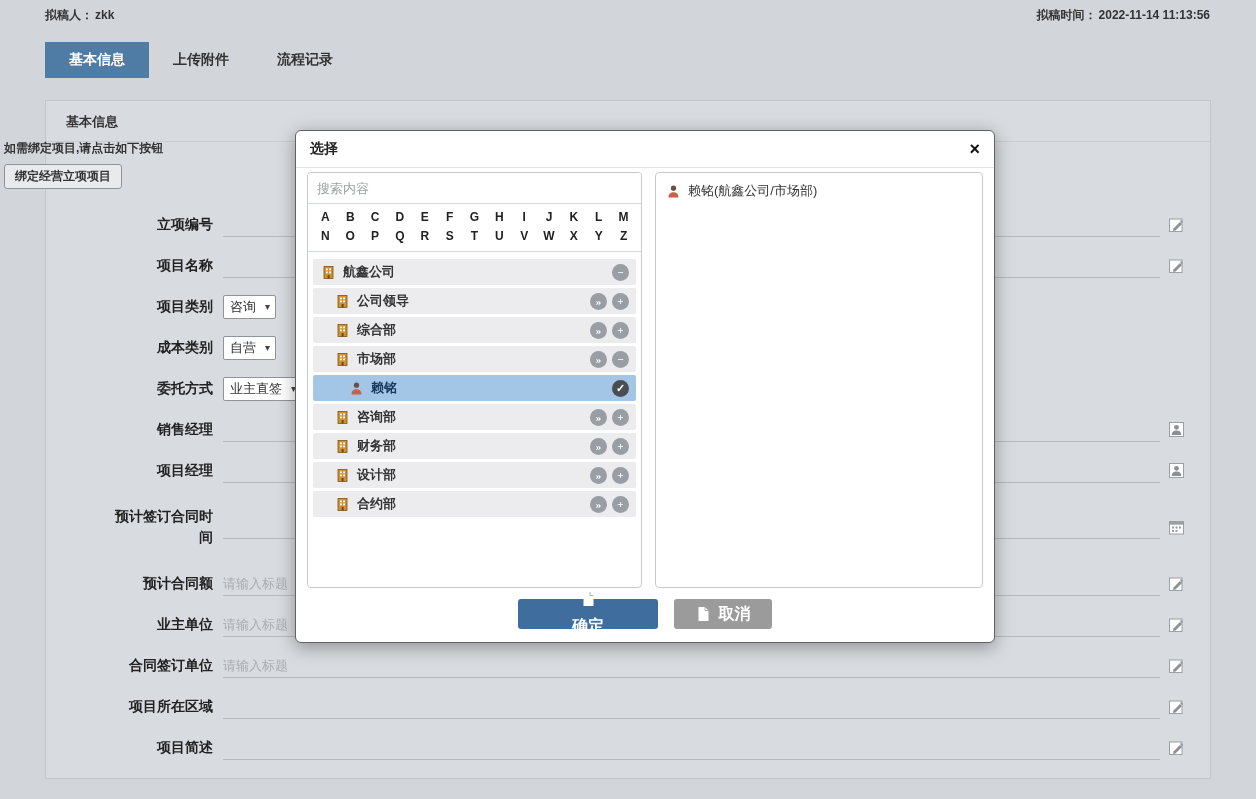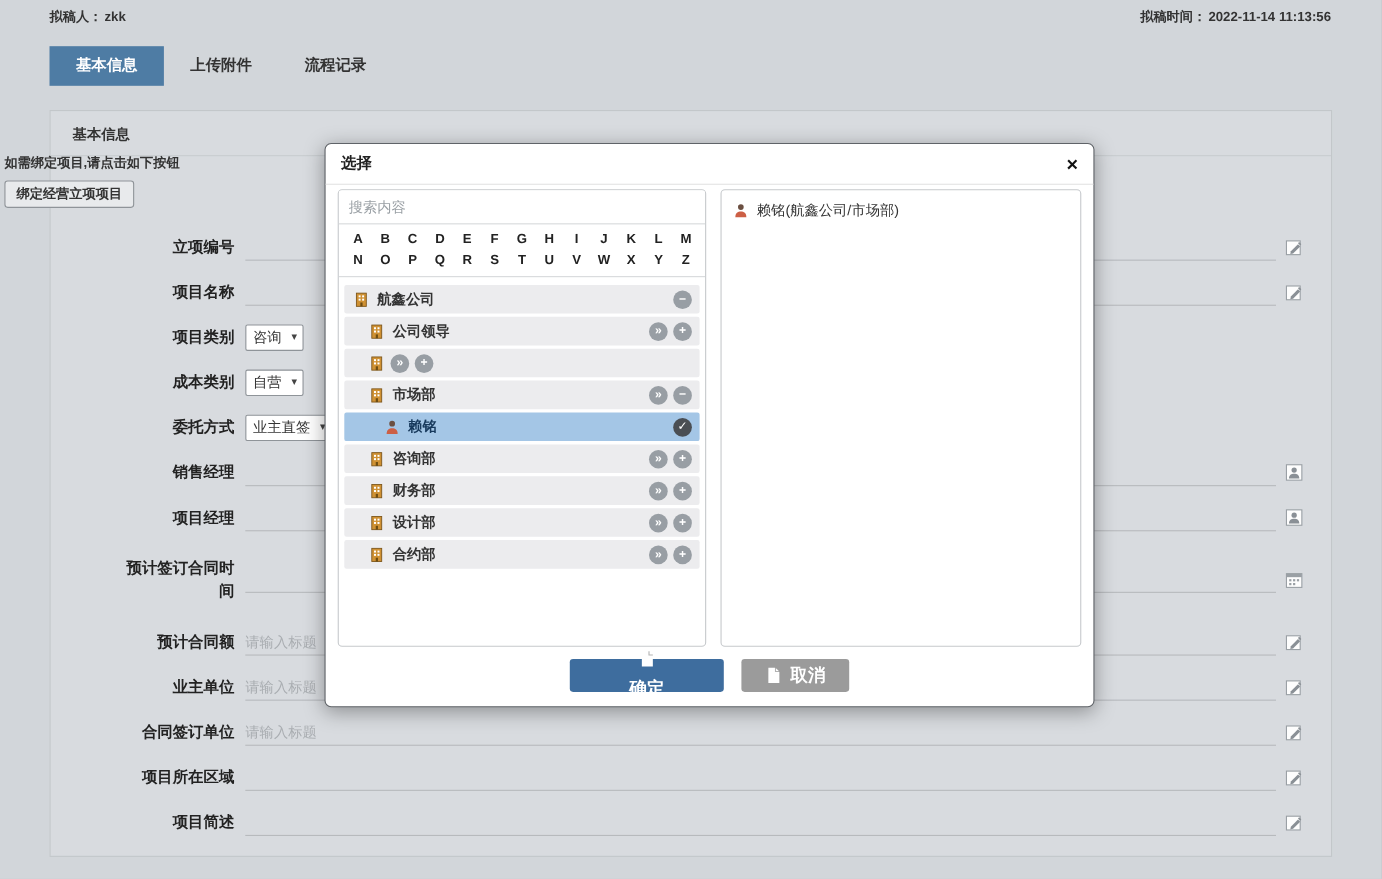--- a/index.html
+++ b/index.html
@@ -33,21 +33,21 @@
   .modal-title { height:37px; display:flex; align-items:center; justify-content:space-between; padding:0 14px; border-bottom:1px solid #e3e3e3; font-size:14px; font-weight:bold; color:#222; }
   .modal-close { font-size:18px; font-weight:bold; color:#111; cursor:pointer; line-height:1; }
   .modal-body { position:absolute; left:0; top:41px; right:0; height:416px; display:flex; padding:0 11px; gap:13px; }
   .m-left { width:335px; border:1px solid #c6c9cc; border-radius:4px; background:#fff; overflow:hidden; display:flex; flex-direction:column; }
   .m-right { flex:1; border:1px solid #c6c9cc; border-radius:4px; background:#fff; padding:9px 10px; }
   .m-search { height:31px; border:none; border-bottom:1px solid #d6d9db; padding:0 9px; font-size:13px; outline:none; color:#333; }
   .m-search::placeholder { color:#9aa0a5; }
   .alpha { padding:4px 5px 5px; border-bottom:1px solid #d6d9db; }
   .alpha-row { display:flex; }
   .alpha-letter { flex:1; text-align:center; font-size:12px; font-weight:bold; color:#222; line-height:19px; cursor:pointer; }
-  .tree { padding:7px 5px; overflow:auto; flex:1; }
+  .tree { padding:7px 5px; overflow:auto; flex:1;font-family:Liberation Serif, serif; }
   .tree-row { display:flex; align-items:center; height:26px; margin-bottom:3px; background:#ececee; border-radius:2px; padding-right:7px; }
   .tree-row.selected { background:#a4c6e6; }
   .tree-icon { display:flex; width:15px; height:15px; flex:none; }
   .tree-label { margin-left:7px; font-size:13px; font-weight:bold; color:#333; flex:1; }
   .tree-row.selected .tree-label { color:#17395c; }
   .circle-btn { width:17px; height:17px; border-radius:50%; background:#989ea4; color:#fff; font-size:11px; font-weight:bold; display:flex; align-items:center; justify-content:center; margin-left:5px; cursor:pointer; line-height:1; flex:none; }
   .circle-btn.check { background:#4a4e53; }
   .sel-item { display:flex; align-items:center; font-size:13px; color:#333; }
   .sel-item .tree-icon { margin-right:7px; }
 
@@ -322,20 +322,21 @@
               <span class="tree-icon">
                 <svg width="15" height="15" viewBox="0 0 15 15">
                   <rect x="3" y="1.5" width="9" height="12" fill="#cf9133" stroke="#7c551a" stroke-width="0.8"></rect>
                   <rect x="5" y="3.5" width="1.8" height="1.8" fill="#fff"></rect>
                   <rect x="8.2" y="3.5" width="1.8" height="1.8" fill="#fff"></rect>
                   <rect x="5" y="6.5" width="1.8" height="1.8" fill="#fff"></rect>
                   <rect x="8.2" y="6.5" width="1.8" height="1.8" fill="#fff"></rect>
                   <rect x="6.6" y="10" width="2" height="3.5" fill="#6d4c12"></rect>
                 </svg>
               </span>
+              <span class="tree-label">综合部</span>
               <span class="circle-btn">»</span>
               <span class="circle-btn">+</span>
             </div>
             <div class="tree-row" style="padding-left: 22px;">
               <span class="tree-icon">
                 <svg width="15" height="15" viewBox="0 0 15 15">
                   <rect x="3" y="1.5" width="9" height="12" fill="#cf9133" stroke="#7c551a" stroke-width="0.8"></rect>
                   <rect x="5" y="3.5" width="1.8" height="1.8" fill="#fff"></rect>
                   <rect x="8.2" y="3.5" width="1.8" height="1.8" fill="#fff"></rect>
                   <rect x="5" y="6.5" width="1.8" height="1.8" fill="#fff"></rect>

